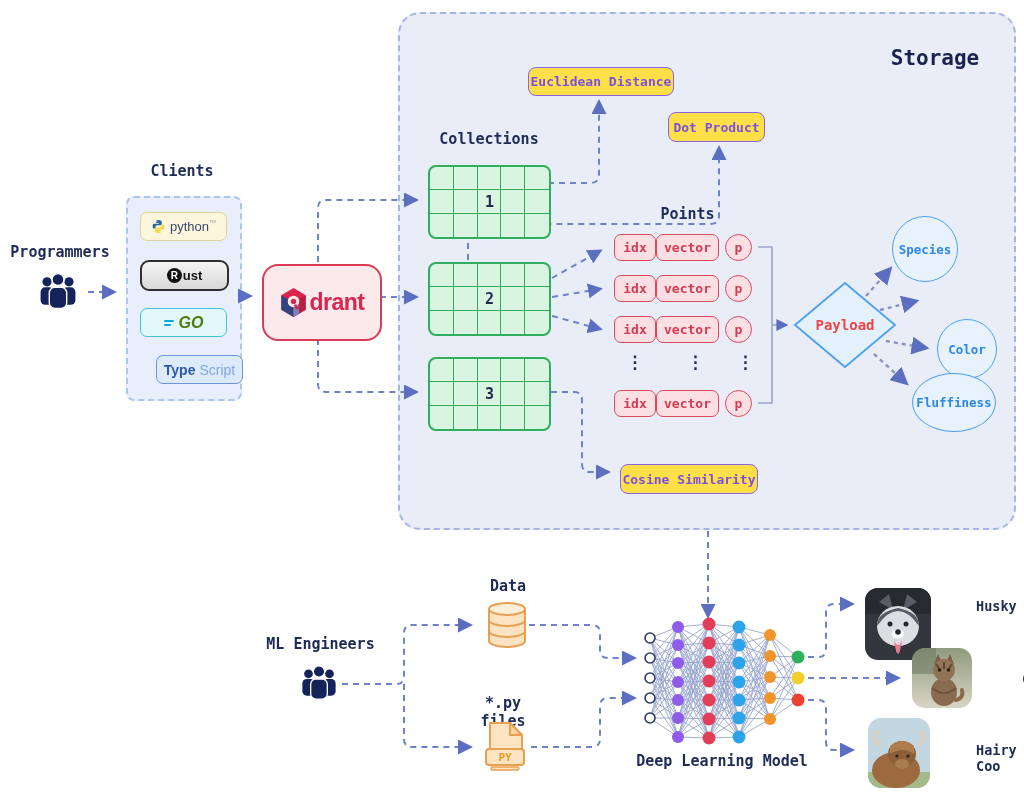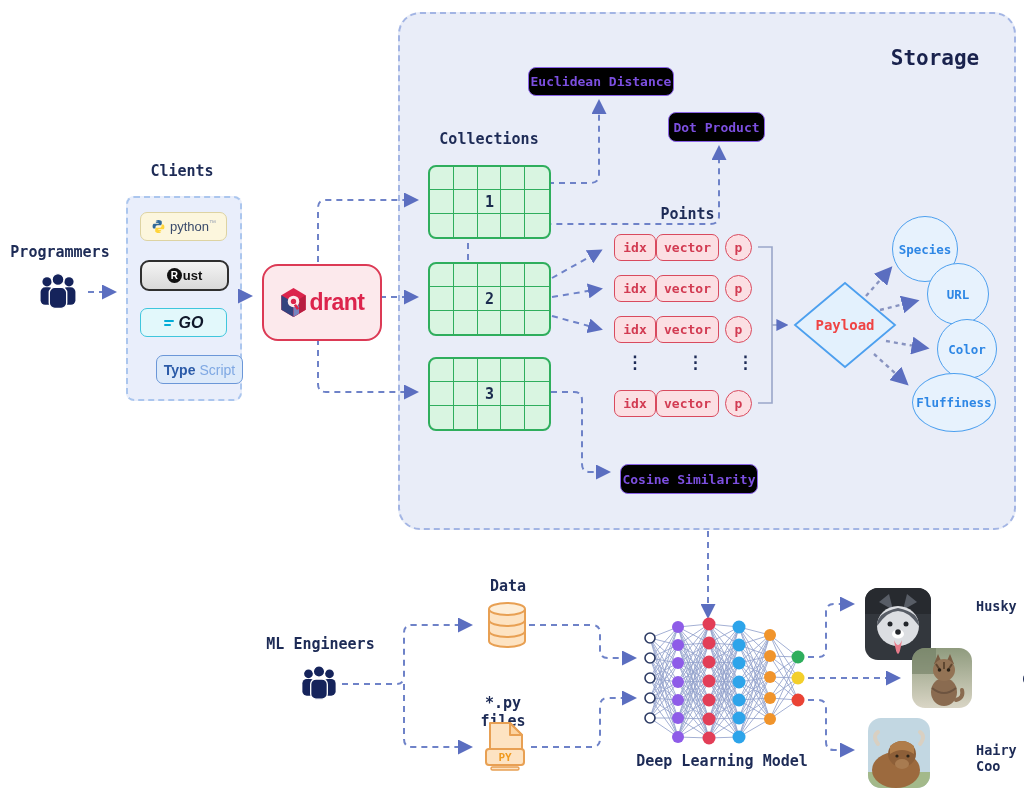--- a/index.html
+++ b/index.html
@@ -22,35 +22,35 @@
         justify-content:center;gap:4px;font-family:"Liberation Sans",sans-serif;}
   .pill-python{top:212px;background:#fcf6dd;border:1.5px solid #ddd3a2;}
   .pill-rust{top:260px;background:linear-gradient(#f4f4f4,#d9d9d9);border:2px solid #2f2f2f;border-radius:9px;}
   .pill-go{top:308px;background:#e2f8fb;border:1.5px solid #3fc6dd;}
   .pill-ts{top:355px;background:#ddeafa;border:1.5px solid #6b97d8;margin-left:16px;}
   .py-word{font:400 13px "Liberation Sans",sans-serif;color:#3a4a6b;}
   .py-tm{font-size:7px;color:#9aa3b5;vertical-align:top;}
   .rust-circ{width:15px;height:15px;border-radius:50%;background:#111;color:#fff;font:700 10px "Liberation Sans",sans-serif;
              display:inline-flex;align-items:center;justify-content:center;}
   .rust-word{font:800 13px "Liberation Sans",sans-serif;color:#111;margin-left:-3px;}
-  .go-word{font:800 16px "Liberation Sans",sans-serif;color:#0f172a;font-style:italic;}
+  .go-word{font:800 16px "Liberation Sans",sans-serif;color:#4d7c0f;font-style:italic;}
   .go-lines{display:inline-flex;flex-direction:column;gap:2px;margin-right:1px;}
   .go-lines i{display:block;height:2px;background:#00acd7;border-radius:1px;}
   .ts-bold{font:700 14px "Liberation Sans",sans-serif;color:#2b5ba8;}
   .ts-light{font:400 14px "Liberation Sans",sans-serif;color:#7fa8e3;}
   
   .ctable{width:119px;height:70px;border:2px solid #2fae5d;border-radius:8px;background:#d9f5e1;overflow:hidden;}
   .ctable .grid{display:grid;grid-template-rows:repeat(3,1fr);grid-template-columns:repeat(5,1fr);height:100%;}
   .ctable .grid div{border-right:1.6px solid #2fae5d;border-bottom:1.6px solid #2fae5d;}
   .ctable .grid div:nth-child(5n){border-right:none;}
   .ctable .grid div:nth-child(n+11){border-bottom:none;}
   .ctable .num{position:absolute;left:0;top:0;right:0;bottom:0;display:flex;align-items:center;
                justify-content:center;font:700 15px "DejaVu Sans Mono",monospace;color:#1b2b4e;}
   
-  .metric{background:#000000;border:1.5px solid #8a63e8;border-radius:8px;color:#7c4fe0;
+  .metric{background:#fde047;border:1.5px solid #8a63e8;border-radius:8px;color:#7c4fe0;
           font:700 13px "DejaVu Sans Mono",monospace;display:flex;align-items:center;justify-content:center;}
   
   .prow{left:614px;width:146px;height:27px;display:flex;align-items:center;}
   .pt-box{background:#fbdfe3;border:1.5px solid #d94a5e;border-radius:7px;color:#d23b52;
           font:700 13px "DejaVu Sans Mono",monospace;height:27px;display:flex;align-items:center;justify-content:center;box-sizing:border-box;}
   .pt-idx{width:42px;}
   .pt-vec{width:63px;}
   .pt-p{width:27px;margin-left:6px;border-radius:50%;}
   .dots{font:700 17px "DejaVu Sans Mono",monospace;color:#1d2b56;text-align:center;}
   
@@ -485,21 +485,20 @@
   <div class="abs dots" style="left:732px;top:352px;width:27px;">⋮</div>
   <div class="abs prow" style="top:390px;">
     <div class="pt-box pt-idx">idx</div>
     <div class="pt-box pt-vec">vector</div>
     <div class="pt-box pt-p">p</div>
   </div>
 
   <div class="abs payload-lbl" style="left:805px;top:317px;width:80px;">Payload</div>
 
   <div class="abs attr-circle" style="left:892px;top:216px;width:64px;height:64px;">Species</div>
-  <div class="abs attr-circle" style="left:927px;top:263px;width:60px;height:60px;">URL</div>
   <div class="abs attr-circle" style="left:937px;top:319px;width:58px;height:58px;">Color</div>
   <div class="abs attr-circle" style="left:912px;top:373px;width:82px;height:57px;">Fluffiness</div>
 
   <div class="abs lbl" style="left:248px;top:635px;width:145px;">ML Engineers</div>
   <svg class="abs" style="left:298px;top:664px;" width="42" height="37" viewBox="0 0 48 40">
     <g fill="#15235b">
       <circle cx="12" cy="10" r="5"></circle>
         <rect x="5" y="16" width="14" height="19" rx="5"></rect>
       <circle cx="36" cy="10" r="5"></circle>
         <rect x="29" y="16" width="14" height="19" rx="5"></rect>

